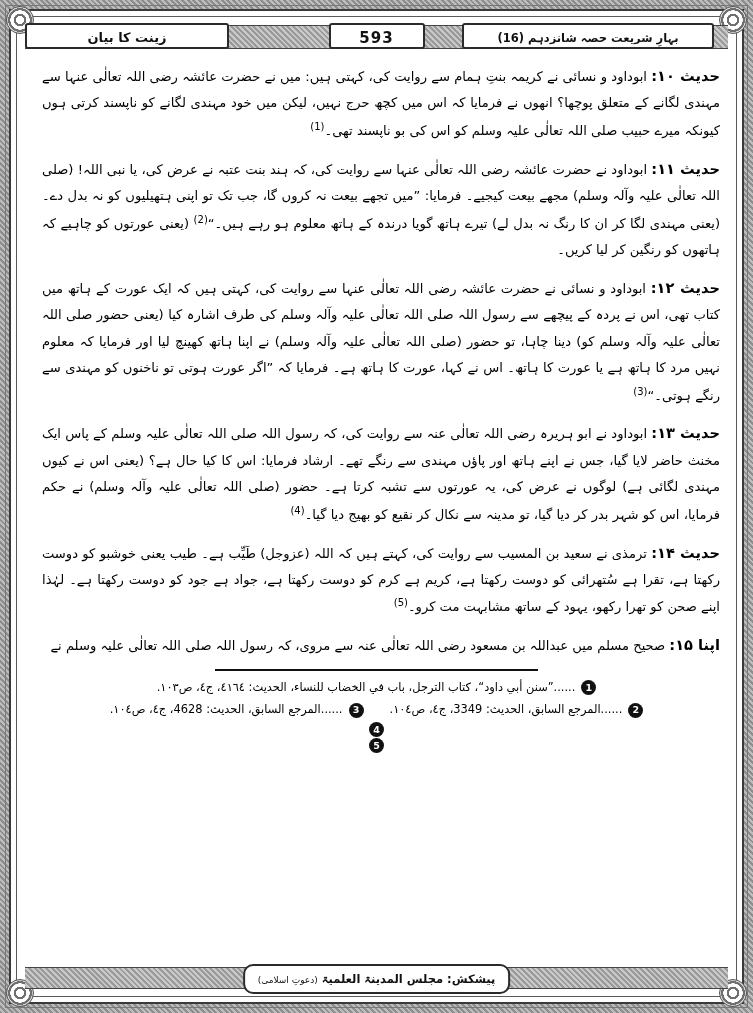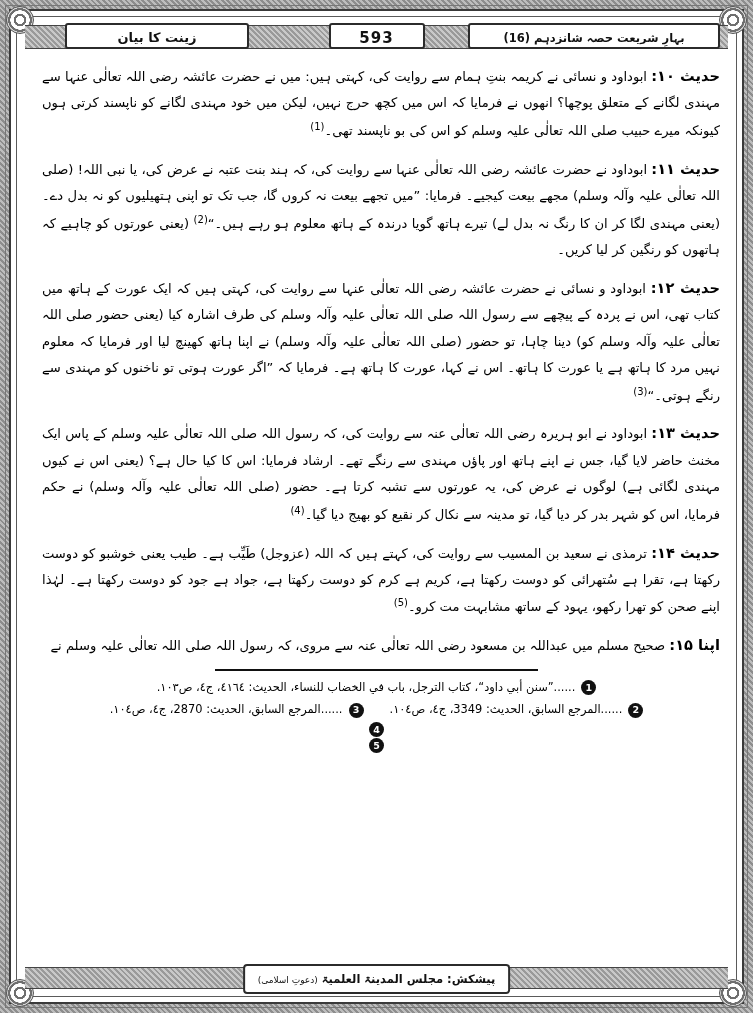--- a/index.html
+++ b/index.html
@@ -50,23 +50,23 @@
     position:absolute;left:0;right:0;top:2px;height:22px;
     background:repeating-linear-gradient(45deg,#9a9a9a 0px,#9a9a9a 2px,#c9c9c9 2px,#c9c9c9 4px);
     border-top:1px solid #444;border-bottom:1px solid #444;
   }
   .hdr-box{
     position:absolute;top:0;height:26px;line-height:26px;
     background:#fff;border:2px solid #2b2b2b;border-radius:3px;
     text-align:center;font-weight:bold;font-size:12px;color:#111;
     box-sizing:border-box;
   }
-  .hdr-right{right:8px;width:252px;direction:rtl;font-size:11.5px;}
+  .hdr-right{right:14px;width:252px;direction:rtl;font-size:11.5px;}
   .hdr-center{left:50%;transform:translateX(-50%);width:96px;font-size:15px;letter-spacing:1px;}
-  .hdr-left{left:0;width:184px;direction:rtl;font-size:13px;margin-left:40px;}
+  .hdr-left{left:0;width:204px;direction:rtl;font-size:13px;}
 
   
   .body-text{
     direction:rtl;text-align:justify;
     font-family:"DejaVu Sans","Liberation Sans",sans-serif;
     color:#000;
     padding:6px 8px 0 8px;
     margin-left:9px;
   }
   .para{
@@ -98,21 +98,21 @@
     position:absolute;left:0;right:0;bottom:0;height:26px;
   }
   .ftr-band{
     position:absolute;left:0;right:0;top:3px;height:20px;
     background:repeating-linear-gradient(45deg,#9a9a9a 0px,#9a9a9a 2px,#c9c9c9 2px,#c9c9c9 4px);
     border-top:1px solid #444;border-bottom:1px solid #444;
   }
   .ftr-box{
     position:absolute;left:50%;transform:translateX(-50%);top:0;height:26px;
     line-height:26px;padding:0 13px;background:#fff;border:2px solid #2b2b2b;
-    border-radius:4px;font-size:11.5px;font-weight:bold;direction:rtl;color:#111;
+    border-radius:10px;font-size:11.5px;font-weight:bold;direction:rtl;color:#111;
   }
   .ftr-box .small{font-size:9px;font-weight:normal;}
 </style>
 </head>
 <body>
 
 <div class="page">
   <div class="frame-inner">
     <div class="frame-inner2"></div>
     <div class="rosette tl"></div>
@@ -165,21 +165,21 @@
           <span class="fn-txt">......”سنن أبي داود“، کتاب الترجل، باب في الخضاب للنساء، الحدیث: ٤١٦٤، ج٤، ص١٠٣.</span>
         </div>
 
         <div class="fn-row">
           <div class="fn">
             <span class="fn-num">2</span>
             <span class="fn-txt">......المرجع السابق، الحدیث: 3349، ج٤، ص١٠٤.</span>
           </div>
           <div class="fn">
             <span class="fn-num">3</span>
-            <span class="fn-txt">......المرجع السابق، الحدیث: 2870، ج٤، ص١٠٤.</span>
+            <span class="fn-txt">......المرجع السابق، الحدیث: 4628، ج٤، ص١٠٤.</span>
           </div>
         </div>
 
         <div class="fn">
           <span class="fn-num">4</span>
         </div>
 
         <div class="fn">
           <span class="fn-num">5</span>
         </div>

